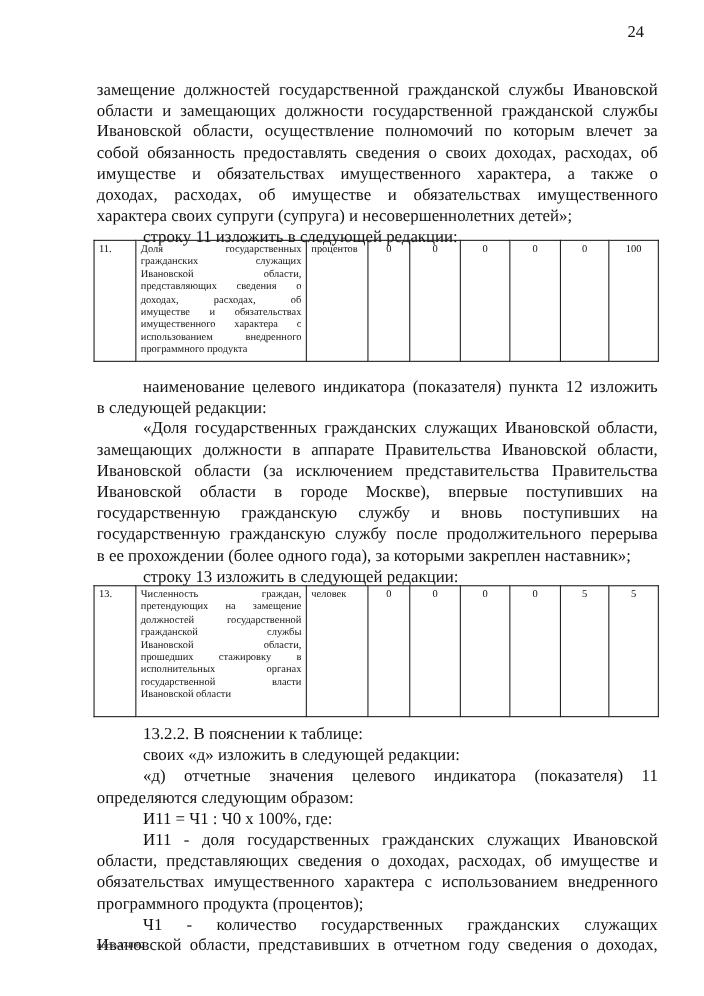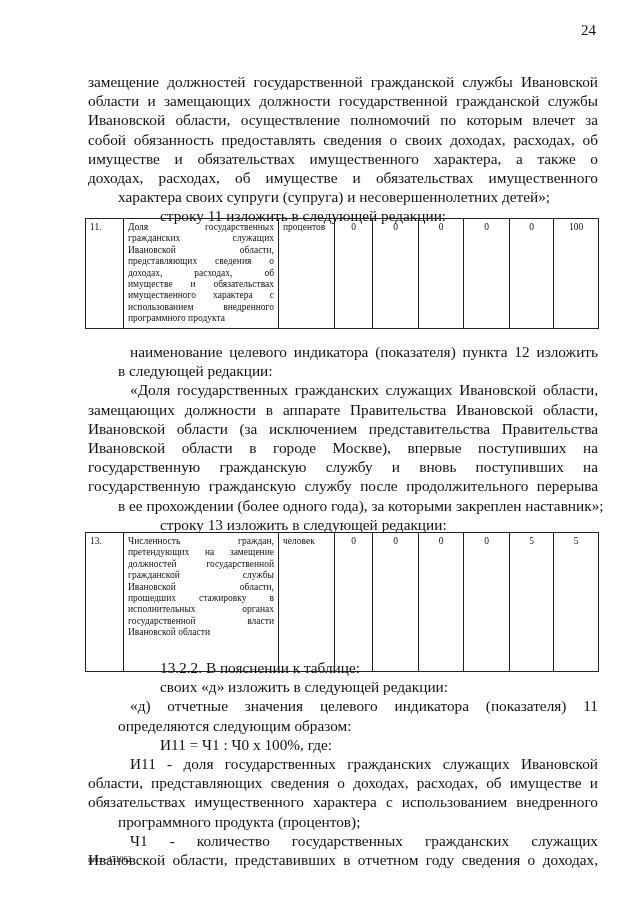--- a/index.html
+++ b/index.html
@@ -1,22 +1,22 @@
 <!DOCTYPE html>
 <html><head>
 <meta charset="utf-8">
 <style>
   html, body { margin:0; padding:0; background:#ffffff; }
   body { width:640px; height:905px; position:relative; overflow:hidden;
          font-family:"Liberation Serif", "DejaVu Serif", serif; color:#111; }
-  .page-num { position:absolute; left:560px; top:22px; font-size:15px; width:36px; text-align:right; }
+  .page-num { position:absolute; left:560px; top:22px; font-size:15px; width:36px; text-align:center; }
   .para { position:absolute; left:88px; width:510px; font-size:15.3px; line-height:19.2px;
           text-align:justify; }
   .para .ln { display:block; text-align:justify; text-align-last:justify; white-space:nowrap; }
-  .para .ln.last { text-align-last:left;margin-left:30px; }
+  .para .ln.last { text-align-last:left; }
   .ind { padding-left:42px; }
   table.row-tbl { position:absolute; left:85px; width:513px; border-collapse:collapse; table-layout:fixed; }
   table.row-tbl td { border:1.3px solid #222; vertical-align:top; padding:3px 4px; font-size:9.5px; line-height:11.4px; }
   td.num { font-size:10px; }
   td.val { text-align:center; font-size:10px; }
   td.desc { text-align:justify; }
   td.desc span.ln { display:block; text-align:justify; text-align-last:justify; white-space:nowrap; }
   td.desc span.ln.last { text-align-last:left; }
   .footer { position:absolute; left:88px; top:855px; font-size:8px; }
 </style>
@@ -79,21 +79,21 @@
   <span class="ln ind">«Доля государственных гражданских служащих Ивановской области,</span>
   <span class="ln">замещающих должности в аппарате Правительства Ивановской области,</span>
   <span class="ln">Ивановской области (за исключением представительства Правительства</span>
   <span class="ln">Ивановской области в городе Москве), впервые поступивших на</span>
   <span class="ln">государственную гражданскую службу и вновь поступивших на</span>
   <span class="ln">государственную гражданскую службу после продолжительного перерыва</span>
   <span class="ln last">в ее прохождении (более одного года), за которыми закреплен наставник»;</span>
   <span class="ln last ind">строку 13 изложить в следующей редакции:</span>
 </div>
 
-<table class="row-tbl" style="top:532px; height:140px;border-radius:22px;">
+<table class="row-tbl" style="top:532px; height:120px;border-radius:22px;">
   <colgroup>
     <col style="width:38px">
       <col style="width:155px">
       <col style="width:56px">
     <col style="width:38px">
       <col style="width:46px">
       <col style="width:45px">
     <col style="width:46px">
       <col style="width:44px">
       <col style="width:45px">

